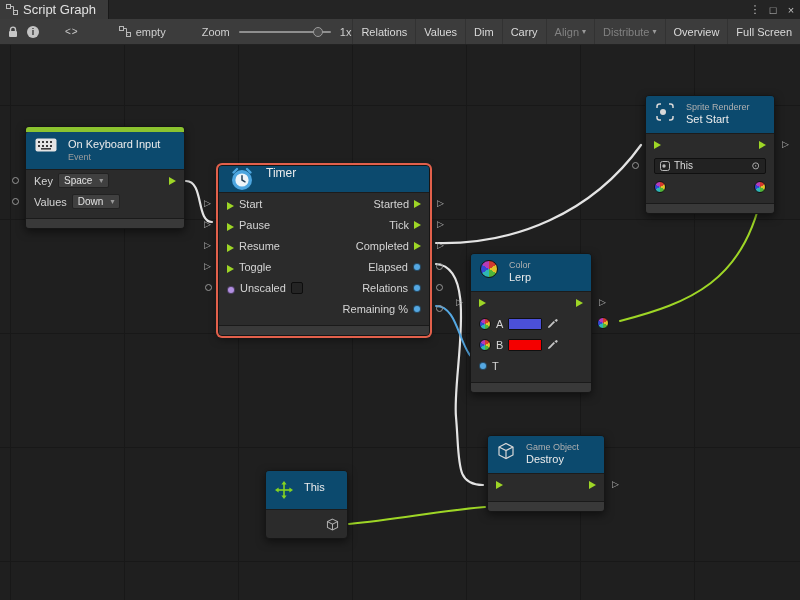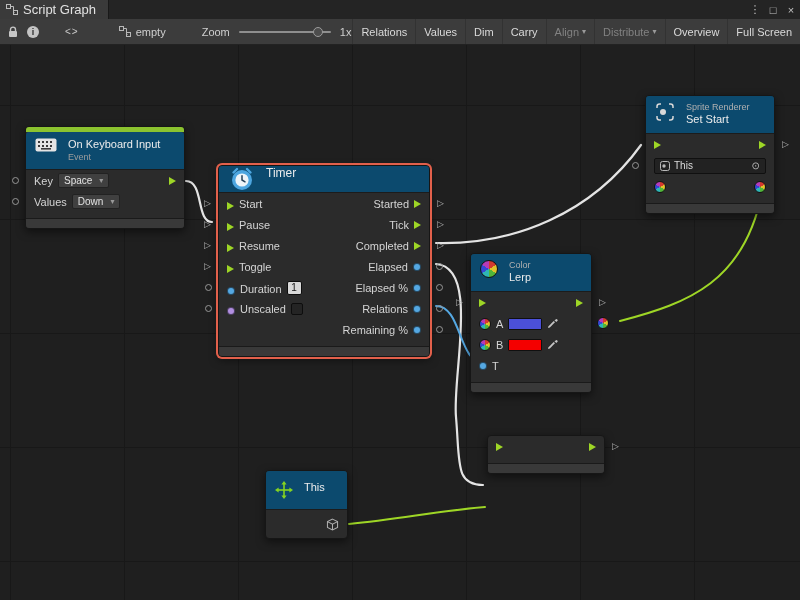--- a/index.html
+++ b/index.html
@@ -240,33 +240,20 @@
           </div>
         <div class="tr">
             <span>Elapsed</span>
             <span class="dotv" style="background:#55a8e2"></span>
           </div>
         <span class="out-dot" style="right:-14px;top:7px"></span>
       </div>
       <div class="trow">
         <span class="out-dot" style="left:-14px;top:7px"></span>
         <div class="tl">
-            <span class="dotv" style="background:#55a8e2"></span>
-            <span>Duration</span>
-            <span class="numfield">1</span>
-          </div>
-        <div class="tr">
-            <span>Elapsed %</span>
-            <span class="dotv" style="background:#55a8e2"></span>
-          </div>
-        <span class="out-dot" style="right:-14px;top:7px"></span>
-      </div>
-      <div class="trow">
-        <span class="out-dot" style="left:-14px;top:7px"></span>
-        <div class="tl">
             <span class="dotv" style="background:#b18fe0"></span>
             <span>Unscaled</span>
             <span class="checkbox"></span>
           </div>
         <div class="tr">
             <span>Relations</span>
             <span class="dotv" style="background:#55a8e2"></span>
           </div>
         <span class="out-dot" style="right:-14px;top:7px"></span>
       </div>
@@ -368,20 +355,30 @@
       </div>
       <div class="nrow" style="height:28px">
         <svg width="13" height="13" viewBox="0 0 18 18" fill="none" stroke="#b0b0b0" stroke-width="1.4" style="margin-left:auto">
             <path d="M9 1.5L16 5v8l-7 3.5L2 13V5z"></path>
             <path d="M2 5l7 3.5L16 5M9 8.5V16.5"></path>
           </svg>
       </div>
     </div>
 
     <div class="node" style="left:487px;top:390px;width:118px">
+      <div class="nhead">
+        <svg width="18" height="18" viewBox="0 0 18 18" fill="none" stroke="#d8d8d8" stroke-width="1.2">
+            <path d="M9 1.5L16 5v8l-7 3.5L2 13V5z"></path>
+            <path d="M2 5l7 3.5L16 5M9 8.5V16.5"></path>
+          </svg>
+        <div>
+          <div class="ncat">Game Object</div>
+          <div class="ntitle">Destroy</div>
+        </div>
+      </div>
       <div class="nrow">
         <span class="arrR"></span>
         <span class="arrR" style="margin-left:auto"></span>
         <span class="out-tri" style="right:-15px;top:6px">▷</span>
       </div>
       <div class="nfoot"></div>
     </div>
 
   </div>
 </div>

